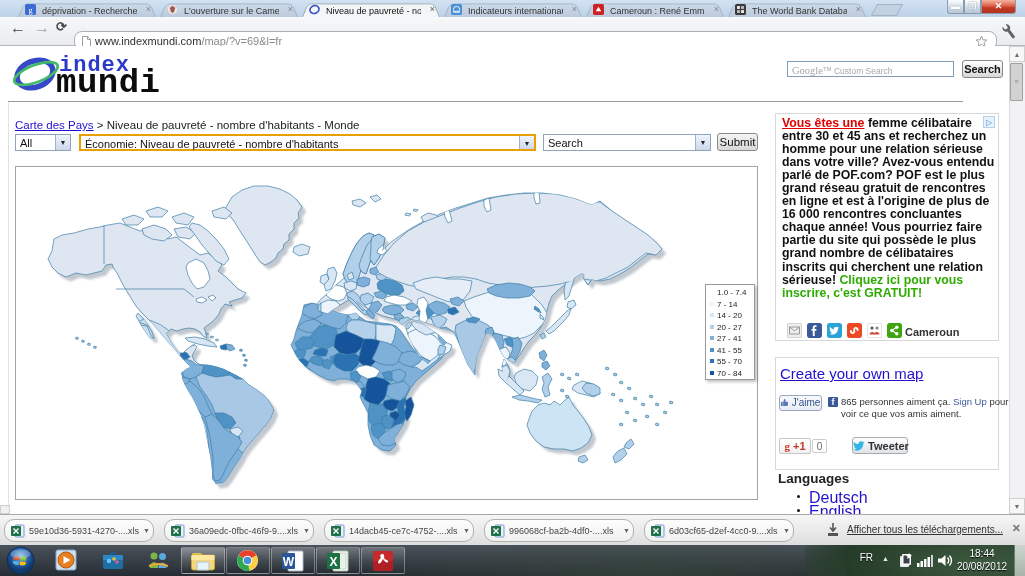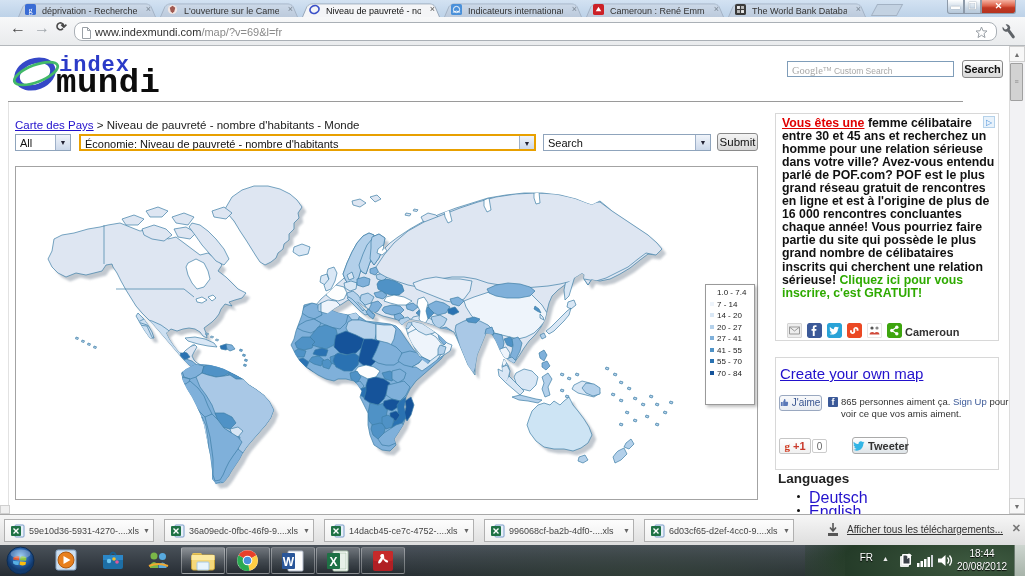--- a/index.html
+++ b/index.html
@@ -18,38 +18,38 @@
 
 .winbtn{position:absolute;top:0;height:14px;border:1px solid #8d9aa9;border-top:none}
 #btnmin{left:947px;width:17px;background:linear-gradient(#fdfeff,#ccd9e6 60%,#b6c8da);border-radius:0 0 0 3px}
 #btnmax{left:964px;width:17px;background:linear-gradient(#fdfeff,#ccd9e6 60%,#b6c8da)}
 #btncls{left:981px;width:35px;background:linear-gradient(#f5b3a2,#dd6149 45%,#c03823 60%,#b5331f);border-radius:0 0 3px 0}
 .winbtn span{display:block;text-align:center;font-size:9px;line-height:13px;color:#fff;font-weight:bold}
 #btnmin span,#btnmax span{color:#fdfdfd;text-shadow:0 0 1px #5a6a7a}
 
 #toolbar{position:absolute;top:17px;left:0;width:1025px;height:29px;background:linear-gradient(#f7f8f9,#e9ebed);border-bottom:1px solid #b4b8bc}
 .navb{position:absolute;top:2px;font-size:16px;font-weight:bold;color:#555}
-#omni{position:absolute;left:74px;top:5px;width:923px;height:19px;background:#fff;border:1px solid #aab0b6;border-radius:8px}
+#omni{position:absolute;left:74px;top:14px;width:923px;height:19px;background:#fff;border:1px solid #aab0b6;border-radius:8px}
 #omni .url{position:absolute;left:20px;top:3px;font-size:11px;color:#2f2f2f}
 #omni .url span{color:#8a8a8a}
 
 #page{position:absolute;top:46px;left:0;width:1025px;height:468px;background:#fff}
 #leftline{position:absolute;left:8px;top:55px;width:1px;height:459px;background:#e2e2e2}
 #hdrline{position:absolute;left:8px;top:55px;width:955px;height:1px;background:#9a9a9a}
 #searchbox{position:absolute;left:787px;top:15px;width:167px;height:16px;border:1px solid #7f9db9;font-size:8.5px;color:#a8a8a8;padding-left:4px;line-height:14px}
 #searchbtn{position:absolute;left:962px;top:14px;width:41px;height:18px;background:linear-gradient(#fefefe,#d8d8d8);border:1px solid #888;border-radius:3px;text-align:center;font-size:11px;font-weight:bold;color:#111;line-height:16px}
 #crumb{position:absolute;left:15px;top:73px;font-size:11.5px;font-weight:normal;color:#222}
 #crumb a{color:#2211cc}
 .sel{position:absolute;top:88px;height:17px;background:#fff;border:1px solid #8fa4bc;font-size:11px;color:#111}
 .sel .st{position:absolute;left:4px;top:1.5px;white-space:nowrap}
 .sel .sb{position:absolute;right:0;top:0;bottom:0;width:15px;background:linear-gradient(#f0f4fa,#ccd8ea);border-left:1px solid #9eb0c8;text-align:center;font-size:7px;line-height:15px;color:#223}
 #submitbtn{position:absolute;left:717px;top:87px;width:41px;height:18px;background:linear-gradient(#f4f4f4,#d8d8d8);border:1px solid #8a8a8a;border-radius:3px;text-align:center;font-size:11.5px;color:#111;line-height:16px}
 #mapbox{position:absolute;left:15px;top:120px;width:743px;height:334px;border:1px solid #a3a3a3;background:#fff}
 
-#legend{position:absolute;left:689px;top:117px;width:50px;height:121px;background:#fff;border:1px solid #9a9a9a;box-shadow:2px 2px 3px rgba(0,0,0,.25)}
+#legend{position:absolute;left:689px;top:117px;width:50px;height:96px;background:#fff;border:1px solid #9a9a9a;box-shadow:2px 2px 3px rgba(0,0,0,.25)}
 .lr{position:absolute;left:4px;font-size:8px;color:#222;}
 .lr i{display:inline-block;width:4px;height:4px;margin-right:3px;vertical-align:1px}
 
 #adbox{position:absolute;left:775px;top:67px;width:224px;height:228px;border:1px solid #d8d8d8}
 #adtext{position:absolute;left:6px;top:3px;width:216px;font-size:12.3px;line-height:13.05px;white-space:nowrap;font-weight:bold;color:#111;font-family:"Liberation Sans",sans-serif}
 #adtext .r{color:#e00000;text-decoration:underline}
 #adtext .g{color:#2eaa00}
 #adch{position:absolute;right:3px;top:2px;width:12px;height:12px;background:#e8f2fb;border:1px solid #b5d2ea;font-size:8px;color:#4a90d9;text-align:center;line-height:11px}
 .sico{position:absolute;top:209px;width:15px;height:15px;border-radius:2px}
 #stlabel{position:absolute;left:129px;top:212px;font-size:11px;font-weight:bold;color:#333}
@@ -64,21 +64,21 @@
 #tweeter{position:absolute;left:76px;top:79px;width:56px;height:17px;white-space:nowrap;font-size:11px!important;background:linear-gradient(#fff,#dee4e8);border:1px solid #aaa;border-radius:3px;font-size:11.5px;font-weight:bold;color:#333;text-align:center;line-height:16px}
 #langs{position:absolute;left:778px;top:425px;font-size:13.5px;font-weight:bold;color:#222}
 .lang{position:absolute;left:809px;font-size:16px;color:#2211cc}
 .ldot{position:absolute;left:797px;width:3px;height:3px;border-radius:2px;background:#111}
 
 #sbar{position:absolute;left:1009px;top:0px;width:16px;height:468px;background:#f2f2f4;border-left:1px solid #dcdcdc}
 .sarrow{position:absolute;left:0;width:16px;height:16px;background:#f7f7f7;border:1px solid #cfcfcf;color:#707070;font-size:7px;text-align:center;line-height:15px}
 #sthumb{position:absolute;left:1010px;top:17px;width:13px;height:38px;background:#d2d2d2;border:1px solid #a0a0a0;border-radius:1px;color:#888;font-size:7px;text-align:center;line-height:36px;letter-spacing:0}
 
 #dlbar{position:absolute;top:514px;left:0;width:1025px;height:31px;background:linear-gradient(#f6f6f6,#dedede);border-top:1px solid #a8a8a8}
-.dli{position:absolute;top:4px;width:150px;height:23px;background:linear-gradient(#fdfdfd,#f0f0f0);border:1px solid #b0b0b0;border-radius:0}
+.dli{position:absolute;top:4px;width:150px;height:23px;background:linear-gradient(#fdfdfd,#f0f0f0);border:1px solid #b0b0b0;border-radius:10px}
 .dli .fn{position:absolute;left:24px;top:6px;font-size:9px;color:#444;white-space:nowrap;max-width:110px;overflow:hidden}
 .dli .caret{position:absolute;right:3px;top:7px;font-size:7px;color:#666}
 .xlicon{position:absolute;left:6px;top:4px;width:14px;height:14px}
 #dlright{position:absolute;right:22px;top:9px;font-size:10px;color:#333;text-decoration:underline}
 #dlclose{position:absolute;right:4px;top:7px;font-size:11px;color:#777;font-weight:bold}
 #dlico{position:absolute;right:180px;top:8px;font-size:11px;color:#555}
 
 #taskbar{position:absolute;top:545px;left:0;width:1025px;height:31px;background:linear-gradient(#4a525a,#262c33);overflow:hidden}
 #tbgreen{position:absolute;right:0;top:0;width:220px;height:31px;background:radial-gradient(ellipse 200px 60px at 80% 60%,#3e5a40,#243b28 70%,rgba(30,45,30,0) 100%)}
 #tbgreen2{position:absolute;right:180px;top:0;width:500px;height:31px;background:radial-gradient(ellipse 300px 40px at 60% 100%,rgba(60,80,60,.5),rgba(40,55,40,0))}

